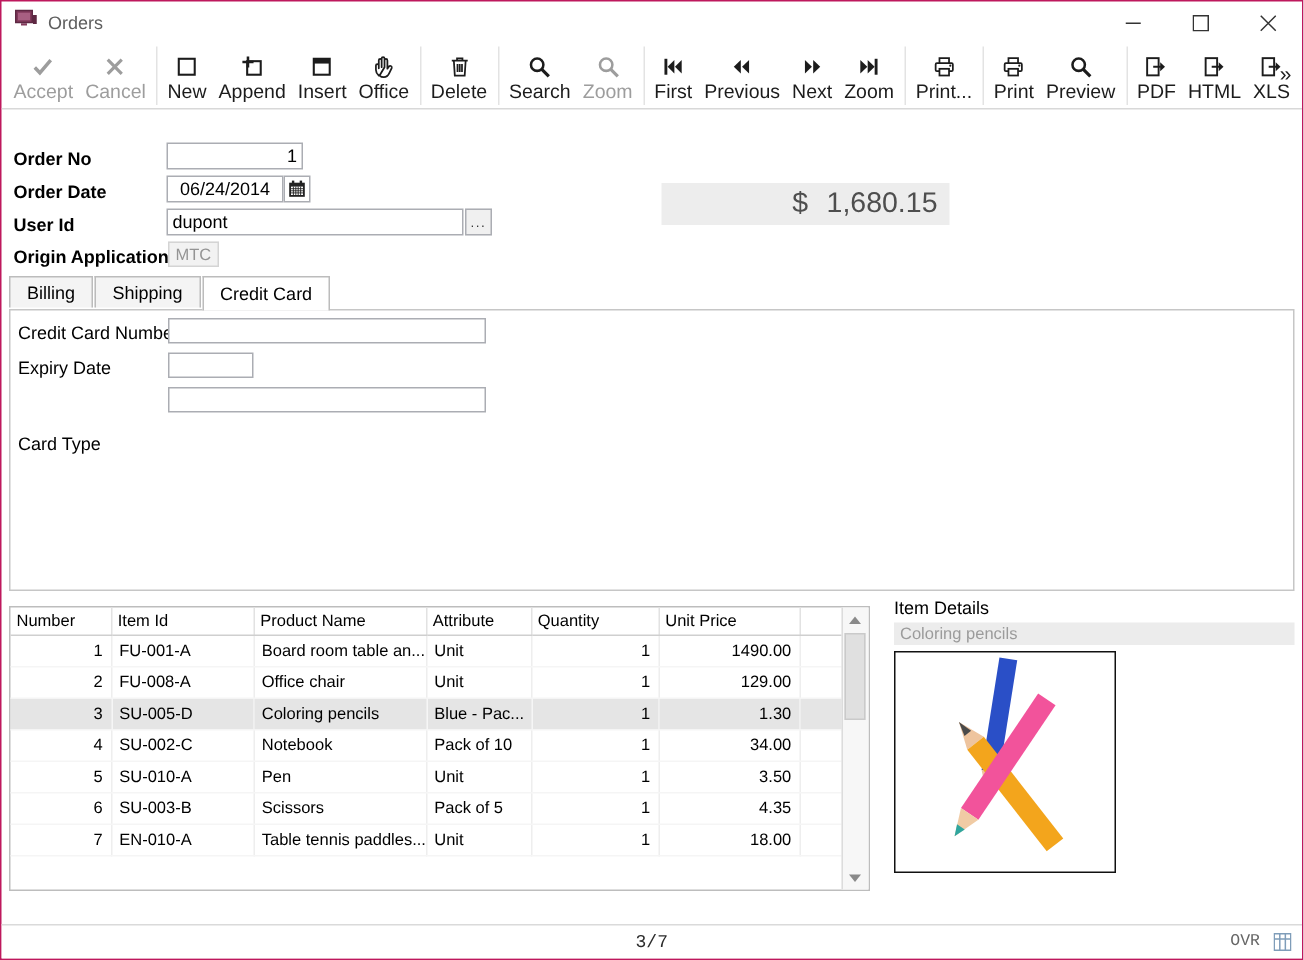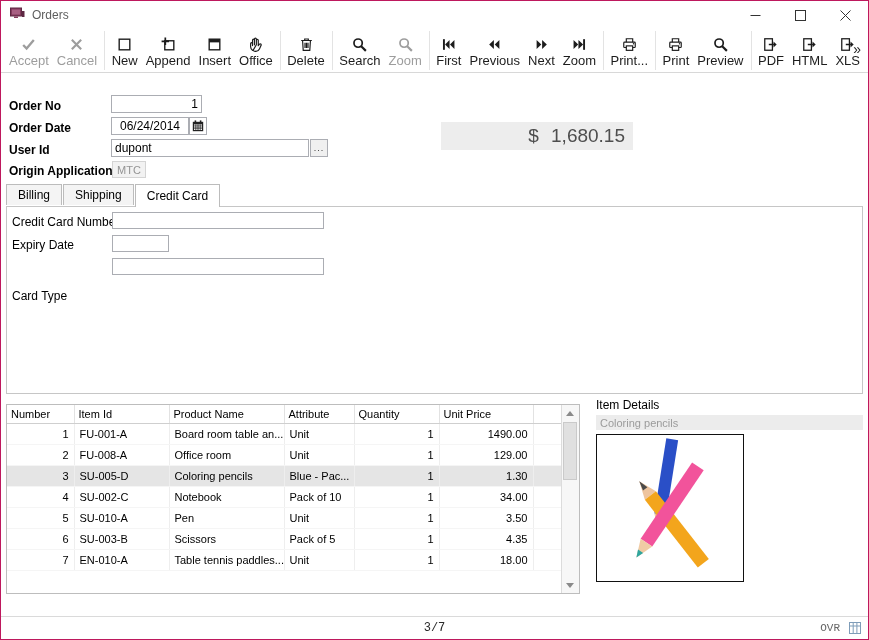--- a/index.html
+++ b/index.html
@@ -376,21 +376,21 @@
               <td>FU-001-A</td>
               <td>Board room table an...</td>
               <td>Unit</td>
               <td class="num">1</td>
               <td class="num">1490.00</td>
               <td></td>
             </tr>
             <tr>
               <td class="num">2</td>
               <td>FU-008-A</td>
-              <td>Office room</td>
+              <td>Office chair</td>
               <td>Unit</td>
               <td class="num">1</td>
               <td class="num">129.00</td>
               <td></td>
             </tr>
             <tr class="selected">
               <td class="num">3</td>
               <td>SU-005-D</td>
               <td>Coloring pencils</td>
               <td>Blue - Pac...</td>

